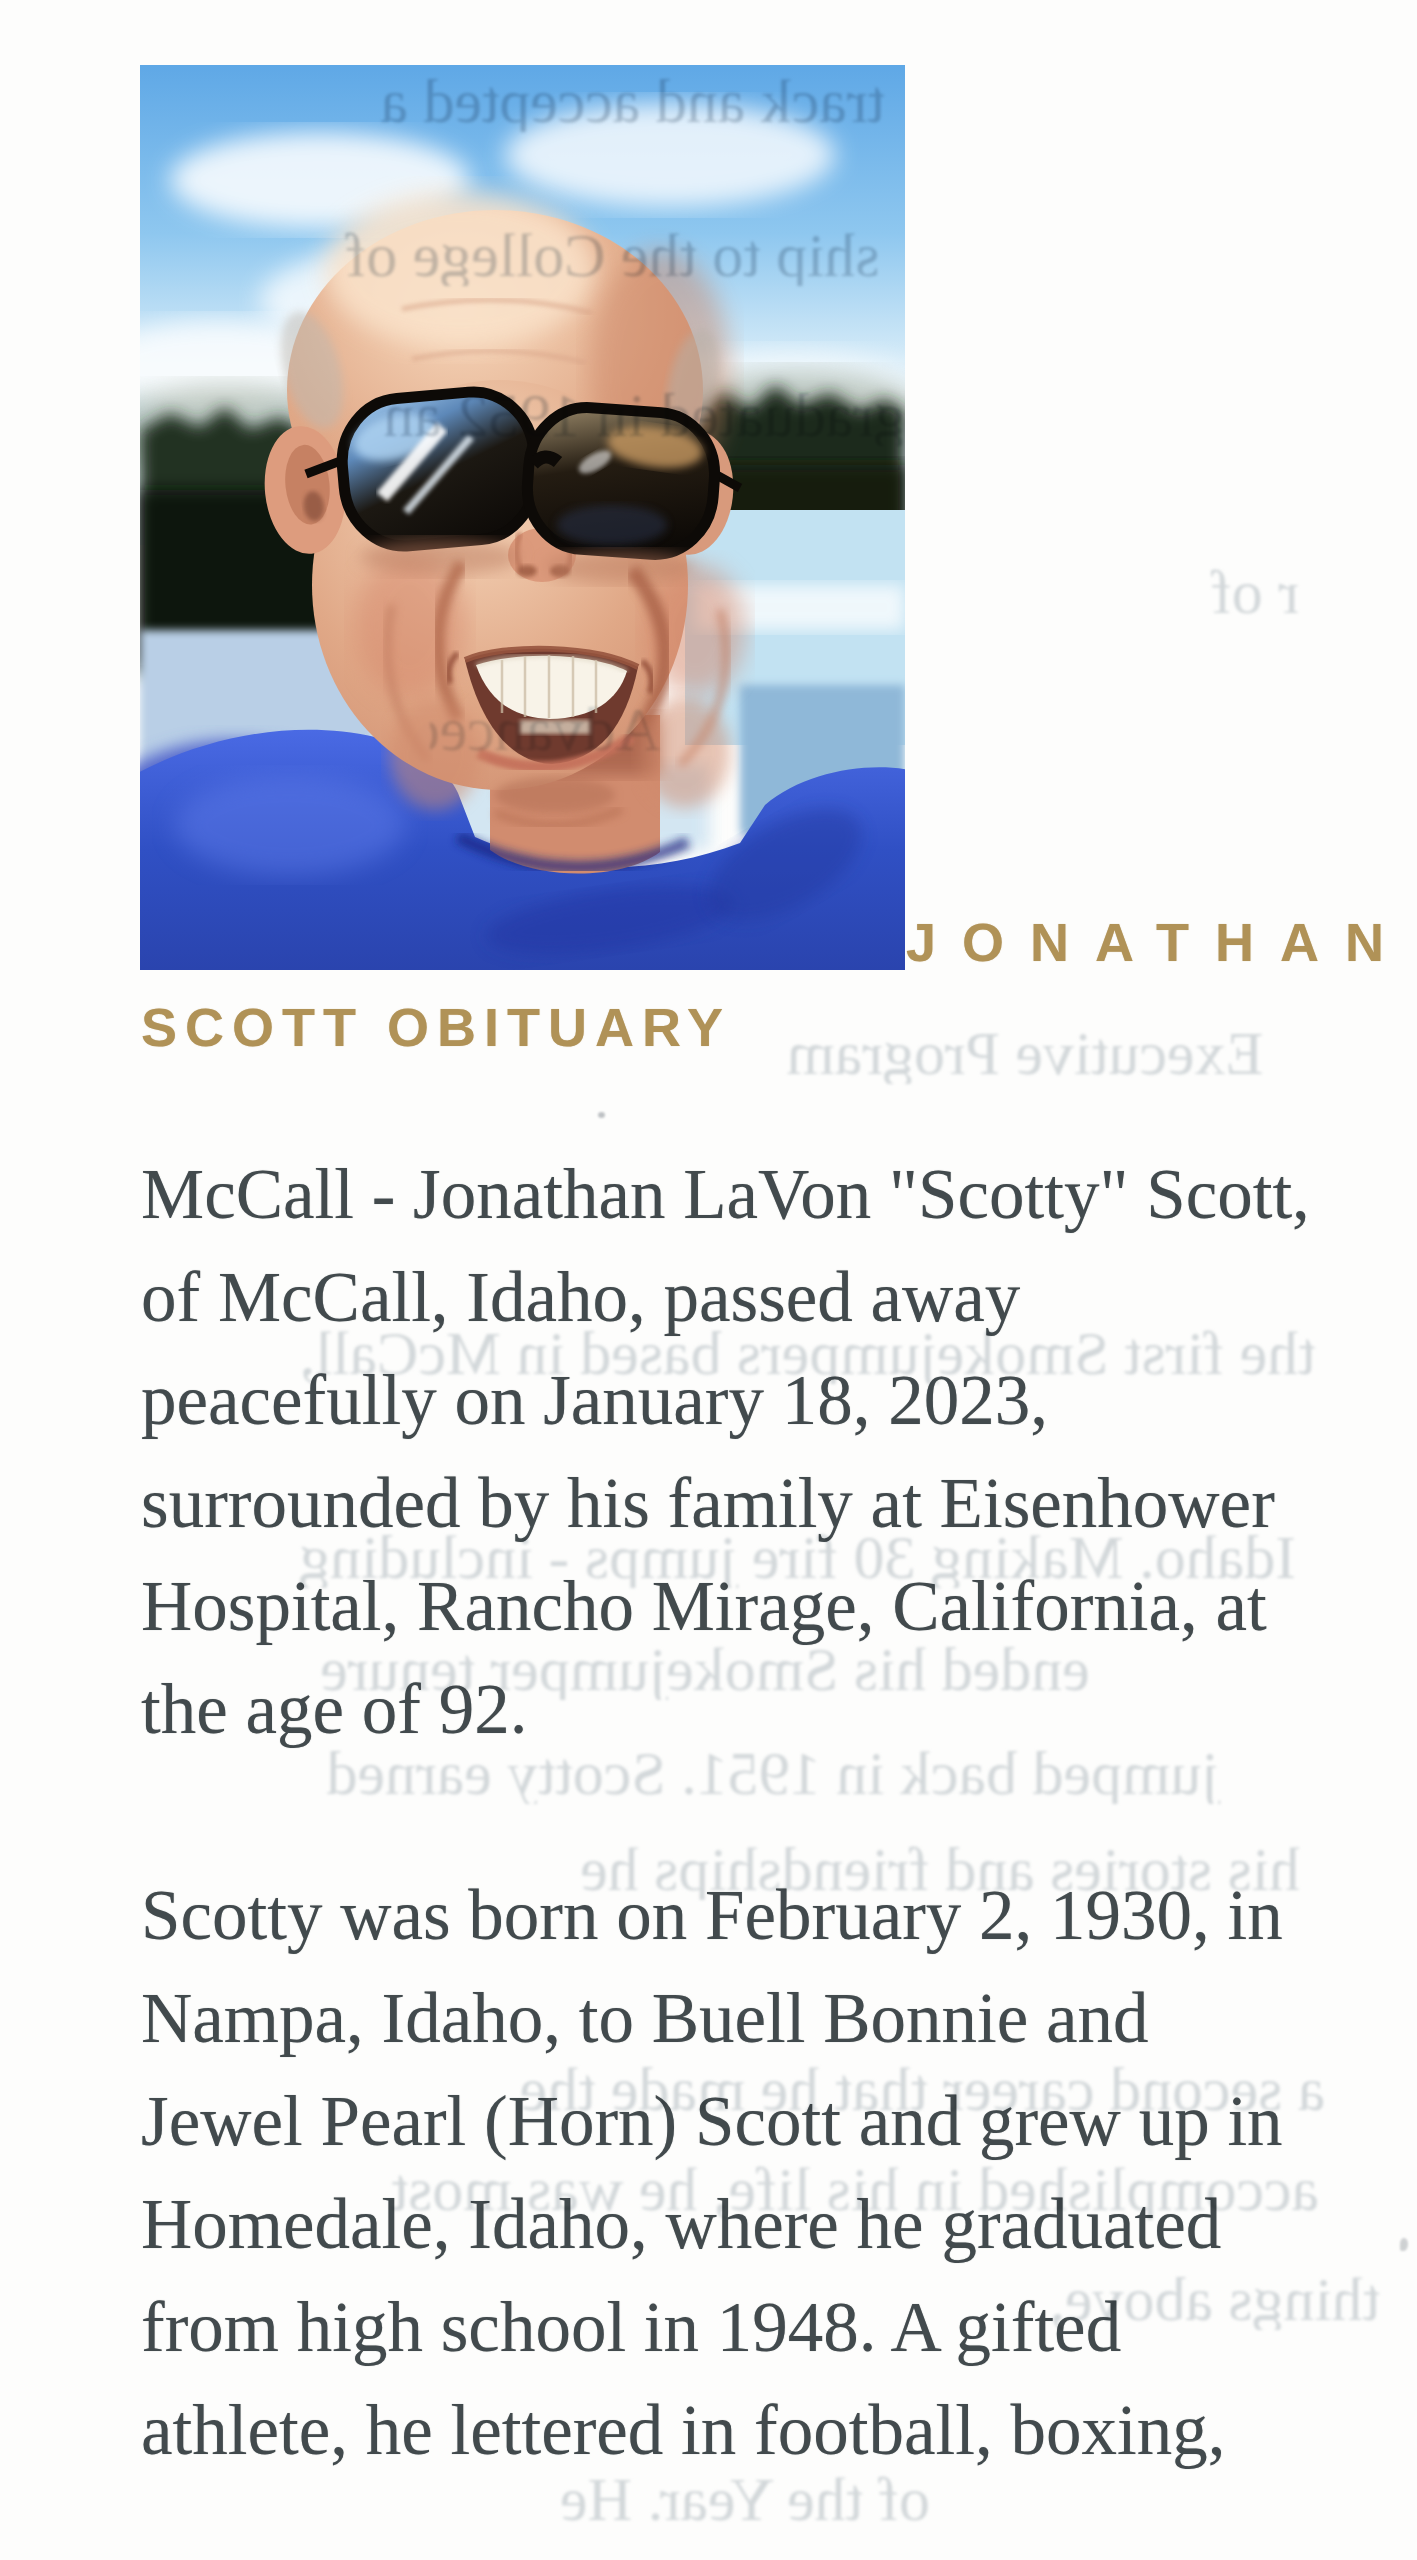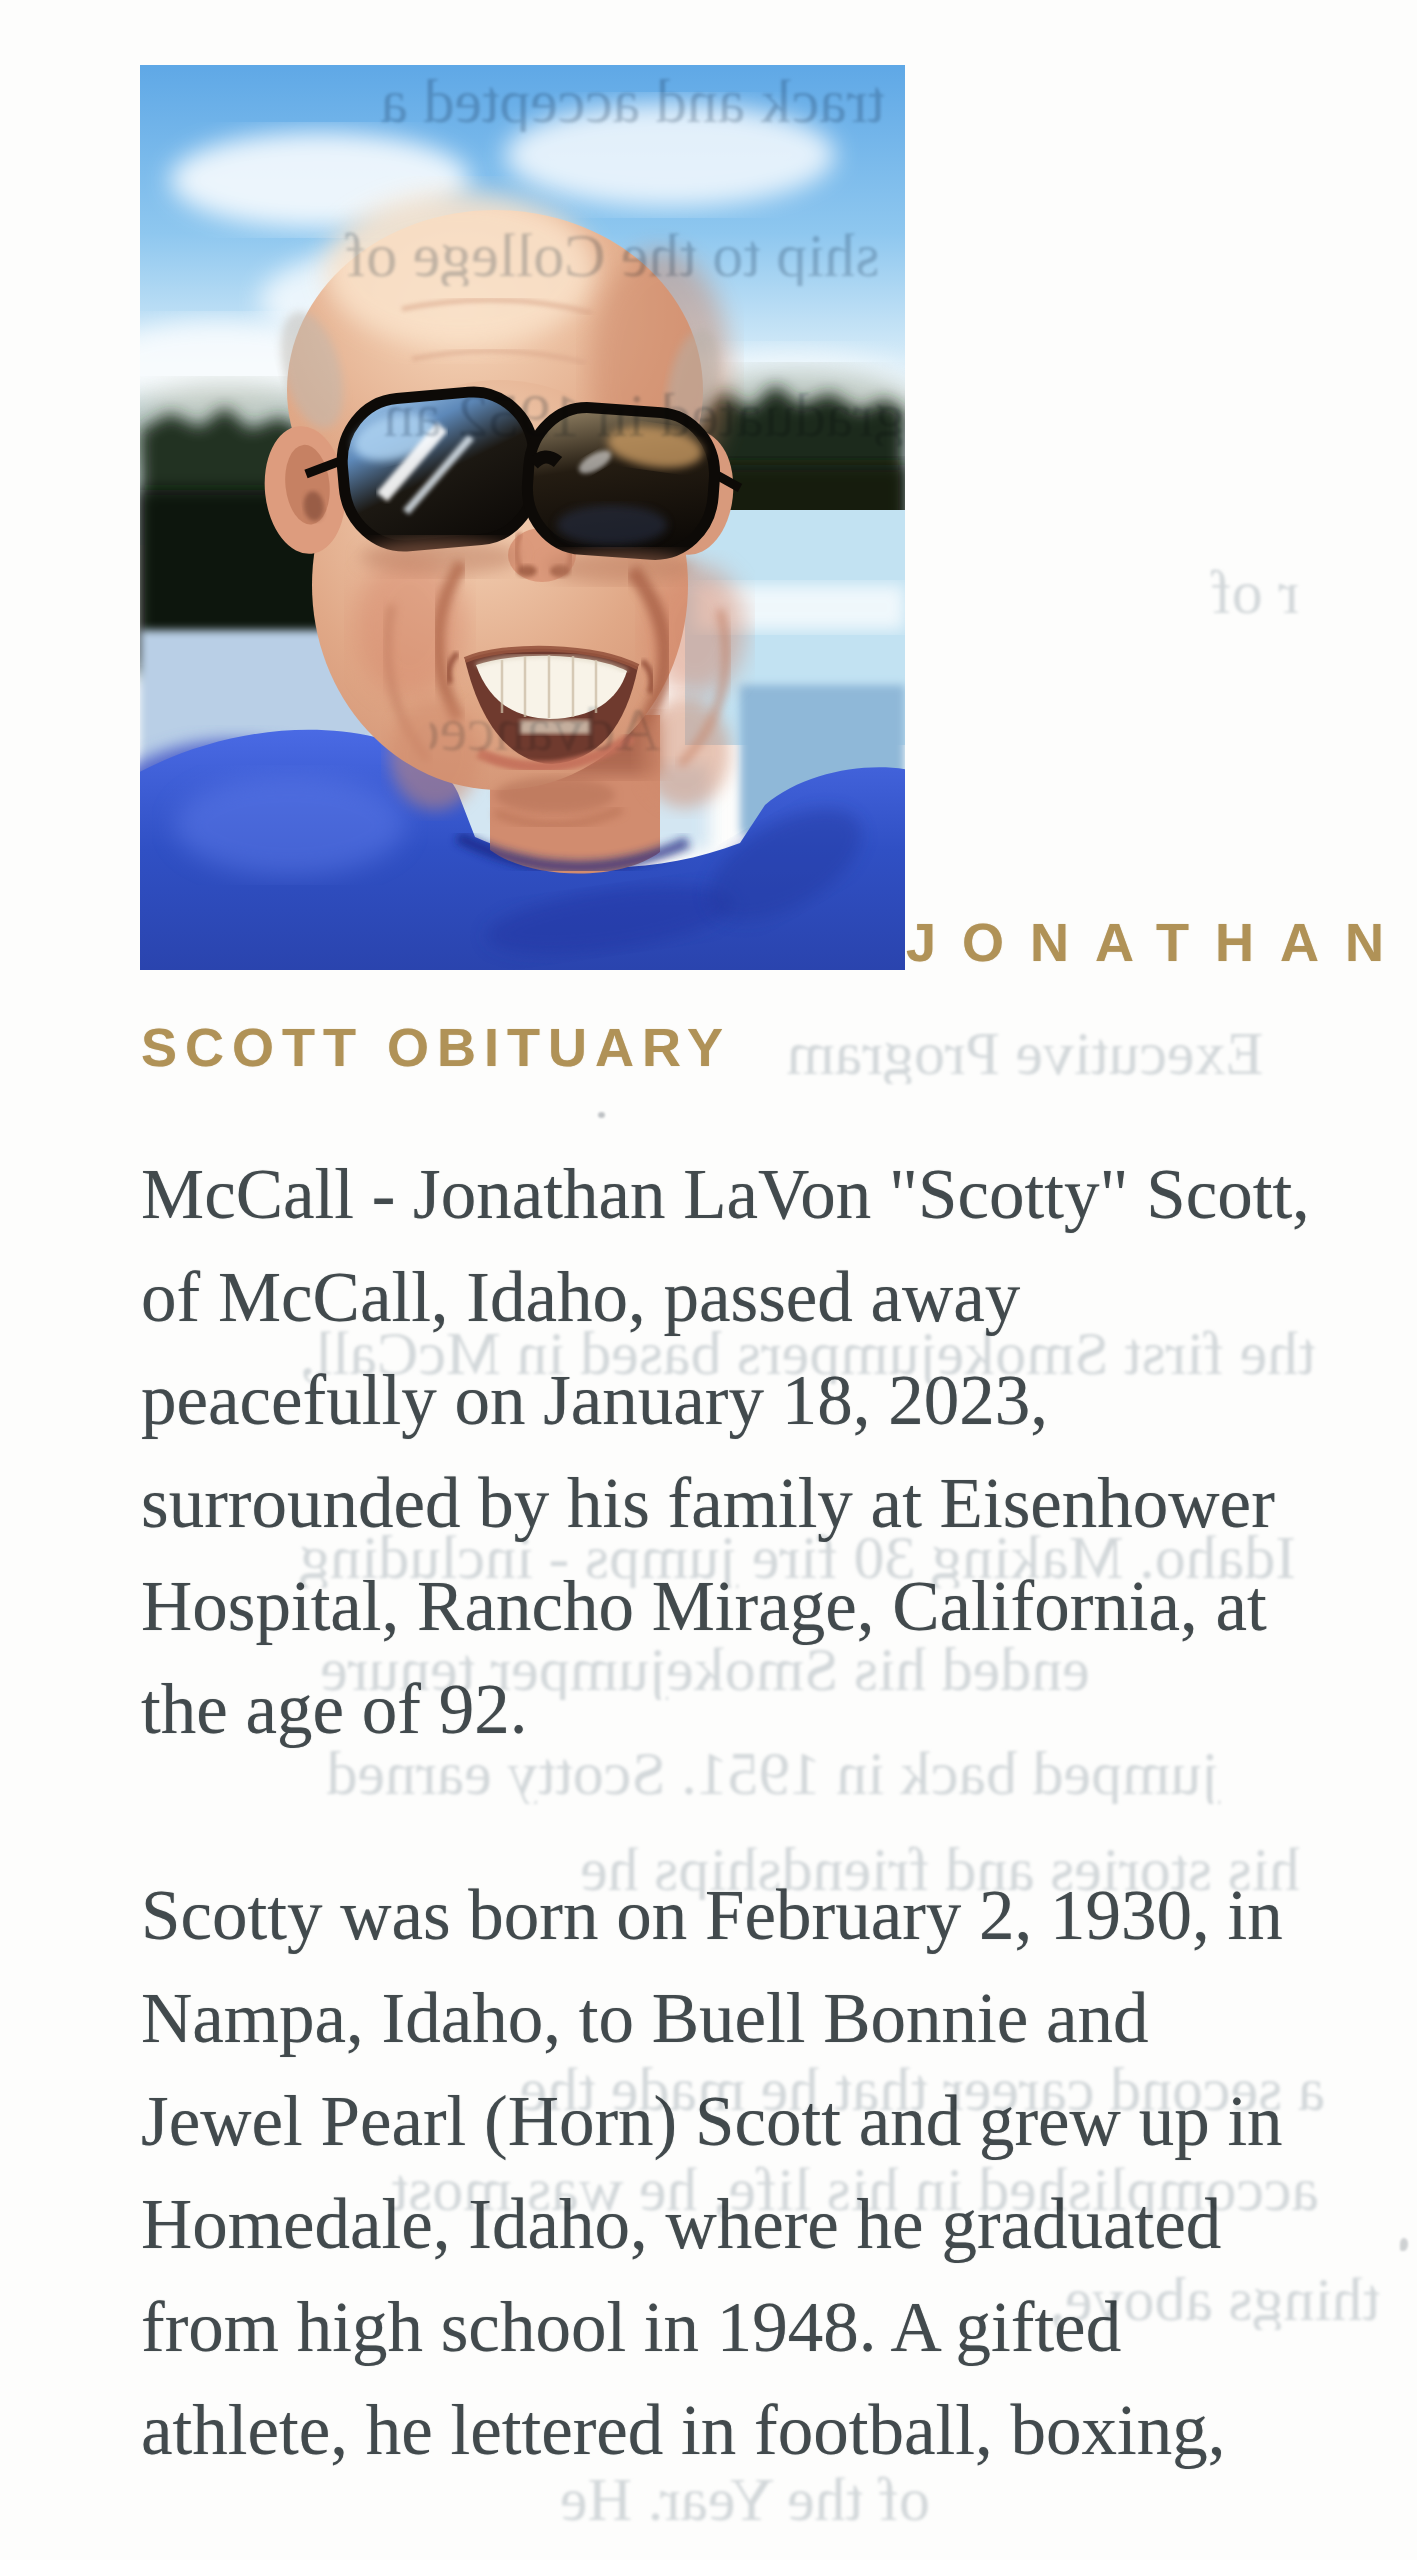--- a/index.html
+++ b/index.html
@@ -31,21 +31,21 @@
     position:absolute;
     font-family:"Liberation Sans","DejaVu Sans",sans-serif;
     font-weight:700;
     font-size:54px;
     line-height:54px;
     color:var(--accent);
     white-space:nowrap;
     text-shadow:0 0 1px rgba(176,146,87,.55);
   }
   .title-line.l1{left:906px;top:915px;letter-spacing:26px;}
-  .title-line.l2{left:141px;top:1000px;letter-spacing:8px;margin-top:20px;}
+  .title-line.l2{left:141px;top:1000px;letter-spacing:8px;}
 
   
   .bodytext{
     position:absolute;left:141px;top:1143px;width:1286px;
     font-size:71px;line-height:103px;
     color:var(--ink);
     text-shadow:0 0 1px rgba(62,70,73,.45);
   }
   .bodytext p{
     margin:0;

